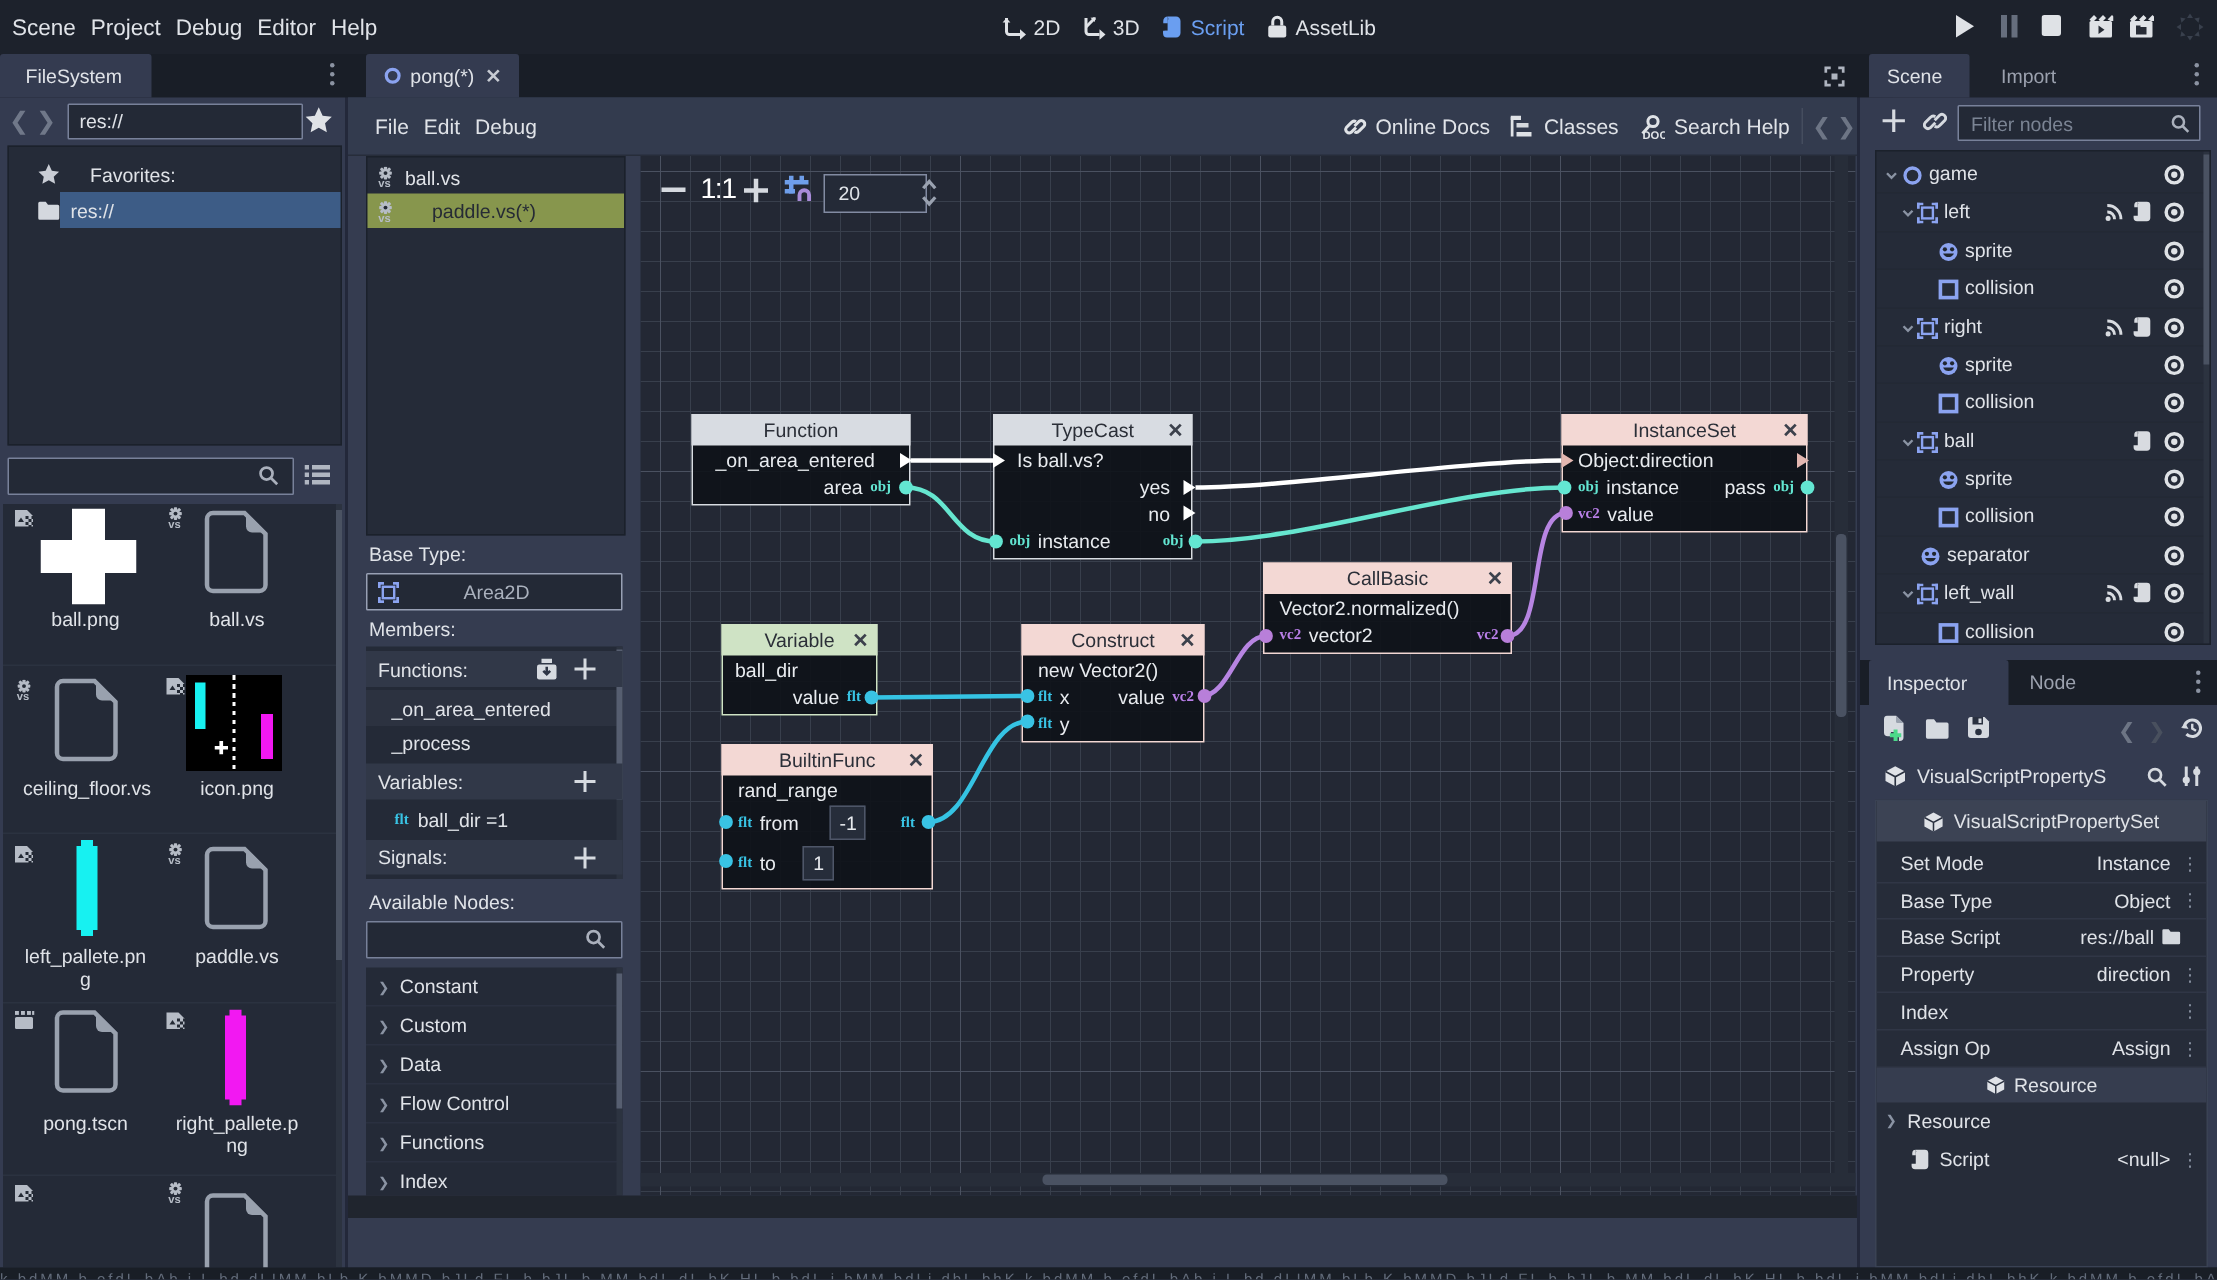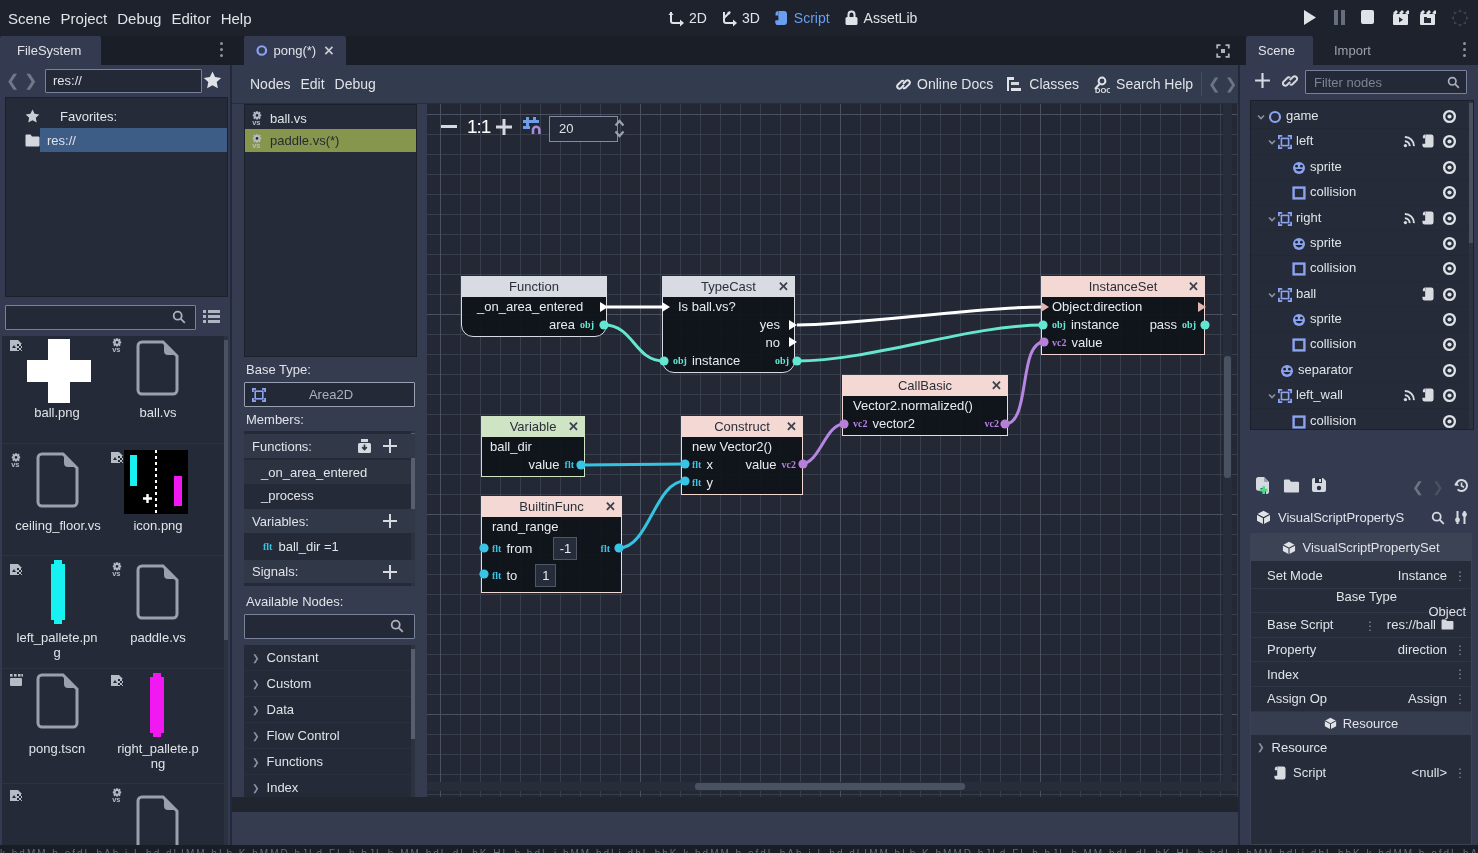--- a/index.html
+++ b/index.html
@@ -11,21 +11,21 @@
 .tabstrip{position:absolute;left:0;top:36px;width:1262px;height:29px;background:#191e27;}
 .tab{position:absolute;top:0;height:29px;background:#343b50;display:flex;align-items:center;
  padding:0 12px;border-radius:2px 2px 0 0;}
 .tabdim{color:#9ba1ae;background:none;}
 .dots3{position:absolute;width:4px;height:16px;}
 .dots3 i{display:block;width:3px;height:3px;border-radius:50%;background:#8b93a2;margin:0 0 3px 0;}
 .input{background:#232936;border:1px solid #78819a;border-radius:1px;}
 .panelbox{background:#252b38;border:1px solid #1b212b;}
 
 .gnode{position:absolute;background:rgba(15,19,26,0.93);font-size:13px;box-sizing:border-box;border:1px solid;padding-bottom:3px;}
-.ghdr-gray{border-color:#d8dce2;border-radius:12px;} .ghdr-gray .ghead{background:#d8dce2;}
+.ghdr-gray{border-color:#d8dce2;} .ghdr-gray .ghead{background:#d8dce2;}
 .ghdr-pink{border-color:#f3d8d4;} .ghdr-pink .ghead{background:#f3d8d4;}
 .ghdr-green{border-color:#cfe3c5;} .ghdr-green .ghead{background:#cfe3c5;}
 .ghead{height:21px;margin:-1px -1px 0 -1px;display:flex;align-items:center;justify-content:center;color:#2b2f38;position:relative;}
 .ghead .x{position:absolute;right:6px;top:3px;font-weight:bold;color:#3c414c;font-size:13px;line-height:15px;}
 .grow{position:relative;display:flex;align-items:center;height:18px;color:#e8ebef;white-space:nowrap;}
 .vbox{display:inline-block;height:21px;line-height:21px;background:#262d3a;border:1px solid #4e5668;text-align:center;}
 .tt{font-weight:bold;font-size:10px;letter-spacing:0;font-family:Liberation Serif, serif;}
 .obj{color:#63e6d2;}
 .flt{color:#39c3e4;}
 .vc2{color:#b97fe8;}
@@ -351,21 +351,21 @@
   <svg class="ab" style="left:108px;top:452px;" width="14" height="14" viewBox="0 0 14 14">
         <use href="#bvs"></use>
       </svg>
  </div>
 </div>
 
 <div class="ab" id="center" style="left:232px;top:65px;width:1006px;height:780px;background:#353c50;">
 
  <div class="ab" style="left:0;top:0;width:1006px;height:38px;background:#333b4e;"></div>
  <div class="row ab" style="left:0;top:0;width:1006px;height:38px;font-size:14px;">
-  <span style="margin-left:18px;">Nodes</span>
+  <span style="margin-left:18px;">File</span>
       <span style="margin-left:10px;">Edit</span>
       <span style="margin-left:10px;">Debug</span>
  </div>
  <div class="row ab" style="left:664px;top:0;height:38px;font-size:14px;white-space:nowrap;">
   <svg width="15" height="15" viewBox="0 0 15 15" style="margin-right:6px;">
         <g stroke="#dfe2e6" stroke-width="2" fill="none">
           <path d="M6.5 9.5 l-3.2 3.2 a2.3 2.3 0 0 1-3.2-3.2 l3.4-3.4 a2.3 2.3 0 0 1 3 -0.4" transform="translate(1.5,-1.5)"></path>
           <path d="M8.5 5.5 l3.2-3.2 a2.3 2.3 0 0 1 3.2 3.2 l-3.4 3.4 a2.3 2.3 0 0 1-3 0.4" transform="translate(-1.5,1.5)"></path>
         </g>
       </svg>
@@ -395,21 +395,21 @@
   <div class="row" style="height:22px;margin-top:2px;">
    <svg width="14" height="14" viewBox="0 0 14 14" style="margin-left:5px;">
           <use href="#bvs"></use>
         </svg>
    <span style="margin-left:6px;">ball.vs</span>
   </div>
   <div class="row" style="height:23px;background:#87964d;color:#262b35;">
    <svg width="14" height="14" viewBox="0 0 14 14" style="margin-left:5px;">
           <use href="#bvs"></use>
         </svg>
-   <span style="margin-left:6px;">paddle.vs(*)</span>
+   <span style="margin-left:24px;">paddle.vs(*)</span>
   </div>
  </div>
  <div class="ab" style="left:14px;top:297px;">Base Type:</div>
  <div class="ab row" style="left:12px;top:317px;width:169px;height:23px;background:#232936;border:1px solid #98a0b4;border-radius:1px;">
   <svg width="14" height="14" viewBox="0 0 14 14" style="margin-left:7px;">
         <g fill="none" stroke="#8ba3f0" stroke-width="1.6">
           <rect x="3.2" y="3.2" width="7.6" height="7.6"></rect>
         </g>
         <g fill="#8ba3f0">
           <rect x="0" y="0" width="4" height="1.8"></rect>
@@ -842,20 +842,29 @@
         </svg>
         <span class="ab" style="left:59px;top:4px;">collision</span>
         <svg class="ab" style="left:191px;top:5px;" width="15" height="15" viewBox="0 0 15 15">
           <use href="#eye"></use>
         </svg>
       </div>
   <div class="ab" style="left:218px;top:0;width:4px;height:328px;background:#2c3340;"></div>
   <div class="ab" style="left:218px;top:2px;width:4px;height:140px;background:#4a5262;"></div>
  </div>
 
+ <div class="ab" style="left:0;top:375px;width:238px;height:30px;background:#191e27;">
+  <div class="tab" style="left:6px;width:69px;height:30px;">Inspector</div>
+  <span class="ab" style="left:113px;top:7px;color:#9ba1ae;">Node</span>
+  <div class="dots3" style="left:224px;top:7px;">
+        <i></i>
+        <i></i>
+        <i></i>
+      </div>
+ </div>
 
  <svg class="ab" style="left:15px;top:412px;" width="16" height="18" viewBox="0 0 16 18">
       <path d="M1 2.5 A2.5 2.5 0 0 1 3.5 0 H9 l5 5 v9.5 a2.5 2.5 0 0 1-2.5 2.5 H11 v-3.2 H8.4 V11 H5.6 v2.8 H3.5 A2.5 2.5 0 0 1 1 11.3z" fill="#d6dae0"></path>
       <path d="M9 0 l5 5 h-4 a1 1 0 0 1-1-1z" fill="#99a1ae"></path>
       <path d="M5.6 11 h2.8 v2.8 h2.8 v2.8 H8.4 v2.8? z" fill="none"></path>
       <g fill="#4cd98a">
         <rect x="5.6" y="13.8" width="2.8" height="0"></rect>
         <path d="M5.8 13.4 h2.6 v-2.6 h2.8 v2.6 h2.6 v2.8 H11.2 v2.6 H8.4 v-2.6 H5.8z" transform="translate(-0.6,-0.9) scale(0.95)"></path>
       </g>
     </svg>
@@ -892,21 +901,21 @@
         <circle cx="3.5" cy="10" r="2.4" fill="#d6dae0"></circle>
         <circle cx="10.5" cy="4.5" r="2.4" fill="#d6dae0"></circle>
       </svg>
  </div>
  <div class="ab" id="insp" style="left:10px;top:468px;width:222px;height:312px;background:#262c39;border:1px solid #3a4254;box-sizing:border-box;overflow:hidden;">
   <div class="row" style="height:27px;background:#3c4354;justify-content:center;"><svg width="14" height="14" viewBox="0 0 15 15" style="margin-right:6px;">
           <use href="#cube"></use>
         </svg>VisualScriptPropertySet</div>
   <div style="height:3px;"></div>
   <div class="row" style="height:24.6px;border-bottom:1px solid #303646;box-sizing:border-box;padding:0 5px 0 16px;">Set Mode<span style="margin-left:auto;">Instance</span><span style="color:#8a93a3;margin-left:7px;font-size:12px;letter-spacing:0;">⋮</span></div>
-  <div class="row" style="height:24.6px;border-bottom:1px solid #303646;box-sizing:border-box;padding:0 5px 0 16px;flex-direction:column;">Base Type<span style="margin-left:auto;">Object</span><span style="color:#8a93a3;margin-left:7px;font-size:12px;letter-spacing:0;">⋮</span></div>
+  <div class="row" style="height:24.6px;border-bottom:1px solid #303646;box-sizing:border-box;padding:0 5px 0 16px;">Base Type<span style="margin-left:auto;">Object</span><span style="color:#8a93a3;margin-left:7px;font-size:12px;letter-spacing:0;">⋮</span></div>
   <div class="row" style="height:24.6px;border-bottom:1px solid #303646;box-sizing:border-box;padding:0 5px 0 16px;">Base Script<span style="margin-left:auto;">res://ball</span><svg width="13" height="11" viewBox="0 0 15 13" style="margin-left:5px;">
           <path d="M0.5 1.5 a1 1 0 0 1 1-1 h4 l1.5 2 h6.5 a1 1 0 0 1 1 1 v8 a1 1 0 0 1-1 1 h-12 a1 1 0 0 1-1-1z" fill="#d4d8de"></path>
         </svg><span style="margin-left:7px;width:5px;"></span></div>
   <div class="row" style="height:24.6px;border-bottom:1px solid #303646;box-sizing:border-box;padding:0 5px 0 16px;">Property<span style="margin-left:auto;">direction</span><span style="color:#8a93a3;margin-left:7px;font-size:12px;letter-spacing:0;">⋮</span></div>
   <div class="row" style="height:24.6px;border-bottom:1px solid #303646;box-sizing:border-box;padding:0 5px 0 16px;">Index<span style="margin-left:auto;"></span><span style="color:#8a93a3;margin-left:7px;font-size:12px;letter-spacing:0;">⋮</span></div>
   <div class="row" style="height:24.6px;border-bottom:1px solid #303646;box-sizing:border-box;padding:0 5px 0 16px;">Assign Op<span style="margin-left:auto;">Assign</span><span style="color:#8a93a3;margin-left:7px;font-size:12px;letter-spacing:0;">⋮</span></div>
   <div class="row" style="height:23px;background:#363d4f;justify-content:center;"><svg width="13" height="13" viewBox="0 0 15 15" style="margin-right:6px;">
           <use href="#cube"></use>
         </svg>Resource</div>
   <div class="row" style="height:25px;"><span class="nar" style="margin-left:6px;">❯</span>Resource</div>

